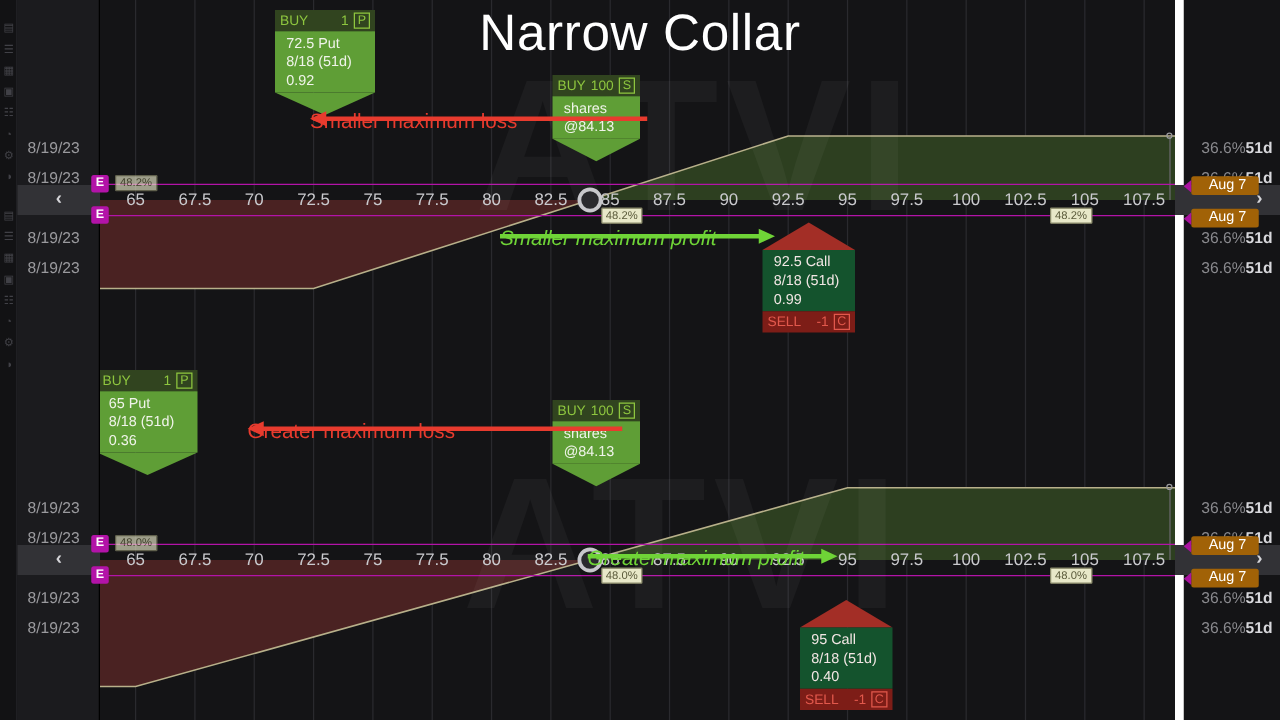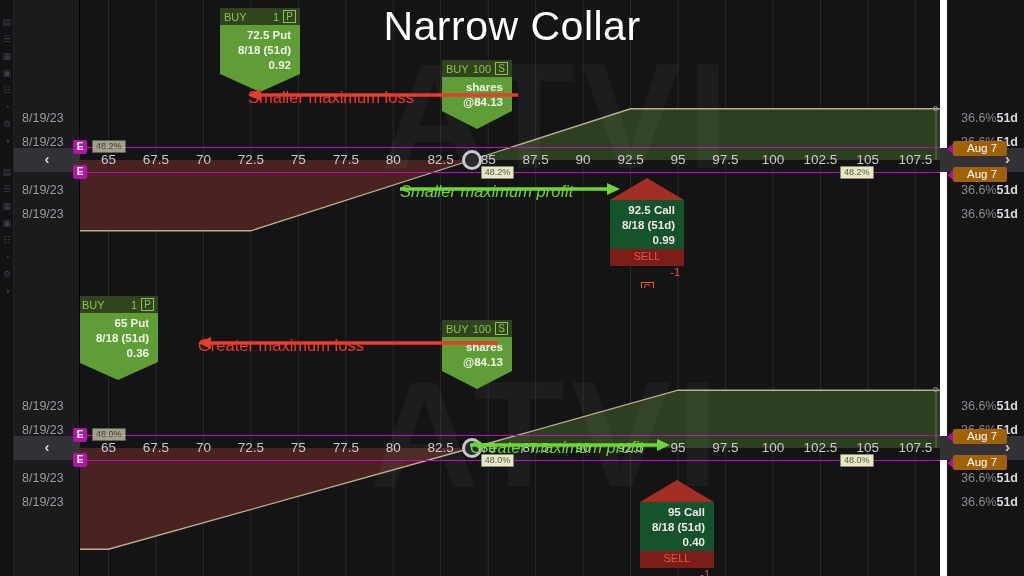--- a/index.html
+++ b/index.html
@@ -118,41 +118,41 @@
   .mk { position: absolute; z-index: 12; font-size: 11.5px; }
   .mk-hdr {
     display: flex; align-items: center; gap: 4px;
     padding: 1px 4px; font-size: 11px; height: 17px;
   }
   .mk-hdr .qty { margin-left: auto; }
   .mk-hdr .tag {
     border: 1px solid currentColor; width: 13px; height: 13px;
     line-height: 11px; text-align: center; font-size: 10px;
   }
-  .mk-body { text-align: right; line-height: 15px; padding: 3px 9px 1px; font-weight: bold; }
+  .mk-body { text-align: left; line-height: 15px; padding: 3px 9px 1px; }
 
   
   .mk-buy .mk-hdr { background: #31441f; color: #8ec63f; }
   .mk-buy .mk-body { background: #5f9e36; color: #f0f4ea; }
   .mk-buy .mk-pt-i {
     width: 0; height: 0;
     border-left: var(--hw) solid transparent;
     border-right: var(--hw) solid transparent;
     border-top: 18px solid #5f9e36;
   }
 
   
   .mk-sell .mk-pt-i {
     width: 0; height: 0; margin: 0 auto;
     border-left: var(--hw) solid transparent;
     border-right: var(--hw) solid transparent;
     border-bottom: 22px solid #a32e26;
   }
   .mk-sell .mk-body { background: #14532d; color: #f2e6e4; }
-  .mk-sell .mk-hdr { background: #7d1d17; color: #e2584c; flex-direction: column; }
+  .mk-sell .mk-hdr { background: #7d1d17; color: #e2584c; }
 
   
   .ann { position: absolute; z-index: 14; white-space: nowrap; }
   .ann-txt { font-size: 16.5px; }
   .ann-loss .ann-txt { color: #e83b2e; }
   .ann-profit .ann-txt { color: #6fd437; font-style: italic; }
 
   
   .wm {
     position: absolute; color: #ffffff; opacity: .035;

